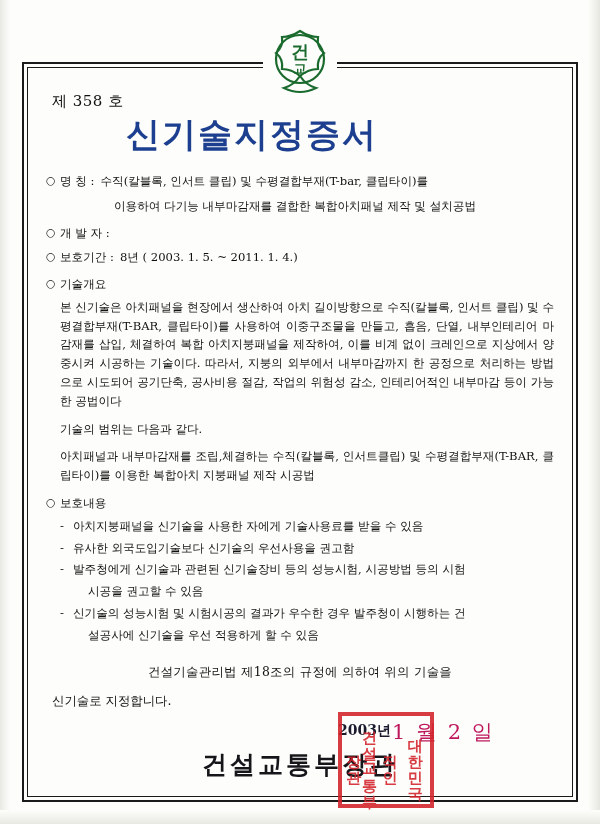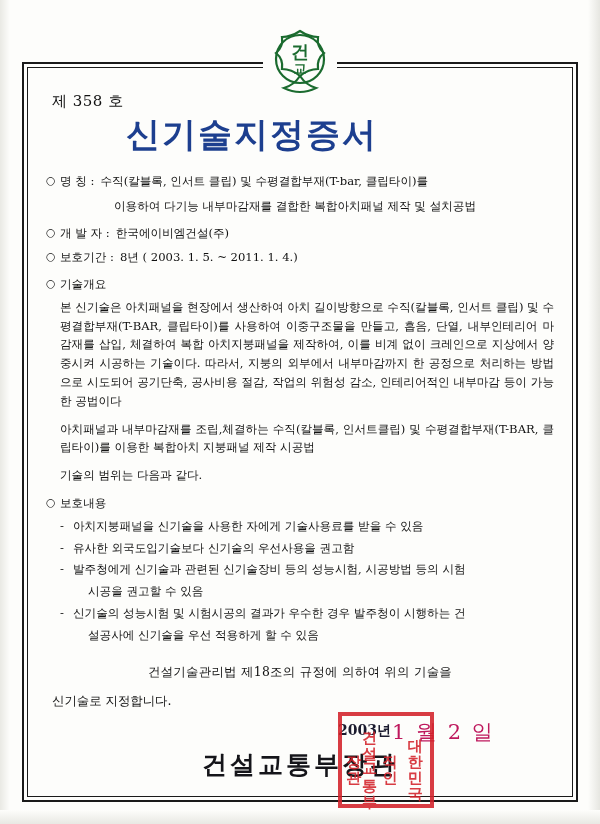--- a/index.html
+++ b/index.html
@@ -271,36 +271,35 @@
     <div class="field">
       <span class="bullet">○</span>
       <span class="flabel">명     칭 :</span>
       <span class="fvalue" style="padding-left:6px">수직(칼블록, 인서트 클립) 및 수평결합부재(T-bar, 클립타이)를</span>
     </div>
     <div class="indent-line" style="margin-bottom:8px">이용하여 다기능 내부마감재를 결합한 복합아치패널 제작 및 설치공법</div>
 
     <div class="field">
       <span class="bullet">○</span>
       <span class="flabel">개 발 자 :</span>
-      <span class="fvalue" style="padding-left:6px">한국에이비엠건설(주)</span>
     </div>
 
     <div class="field">
       <span class="bullet">○</span>
       <span class="flabel">보호기간 :</span>
       <span class="fvalue" style="padding-left:6px">8년 ( 2003. 1. 5. ~ 2011. 1. 4.)</span>
     </div>
 
     <div class="section-head">
       <span class="bullet">○</span>
       <span>기술개요</span>
     </div>
     <div class="para">본 신기술은 아치패널을 현장에서 생산하여 아치 길이방향으로 수직(칼블록, 인서트 클립) 및 수평결합부재(T-BAR, 클립타이)를 사용하여 이중구조물을 만들고, 흡음, 단열, 내부인테리어 마감재를 삽입, 체결하여 복합 아치지붕패널을 제작하여, 이를 비계 없이 크레인으로 지상에서 양중시켜 시공하는 기술이다. 따라서, 지붕의 외부에서 내부마감까지 한 공정으로 처리하는 방법으로 시도되어 공기단축, 공사비용 절감, 작업의 위험성 감소, 인테리어적인 내부마감 등이 가능한 공법이다</div>
+    <div class="para">기술의 범위는 다음과 같다.</div>
     <div class="para">아치패널과 내부마감재를 조립,체결하는 수직(칼블록, 인서트클립) 및 수평결합부재(T-BAR, 클립타이)를 이용한 복합아치 지붕패널 제작 시공법</div>
-    <div class="para">기술의 범위는 다음과 같다.</div>
 
     <div class="section-head">
       <span class="bullet">○</span>
       <span>보호내용</span>
     </div>
     <div class="dashlist">
       <div class="dashitem">
         <span class="dash">-</span>
         <span class="dashtext">아치지붕패널을 신기술을 사용한 자에게 기술사용료를 받을 수 있음</span>
       </div>

